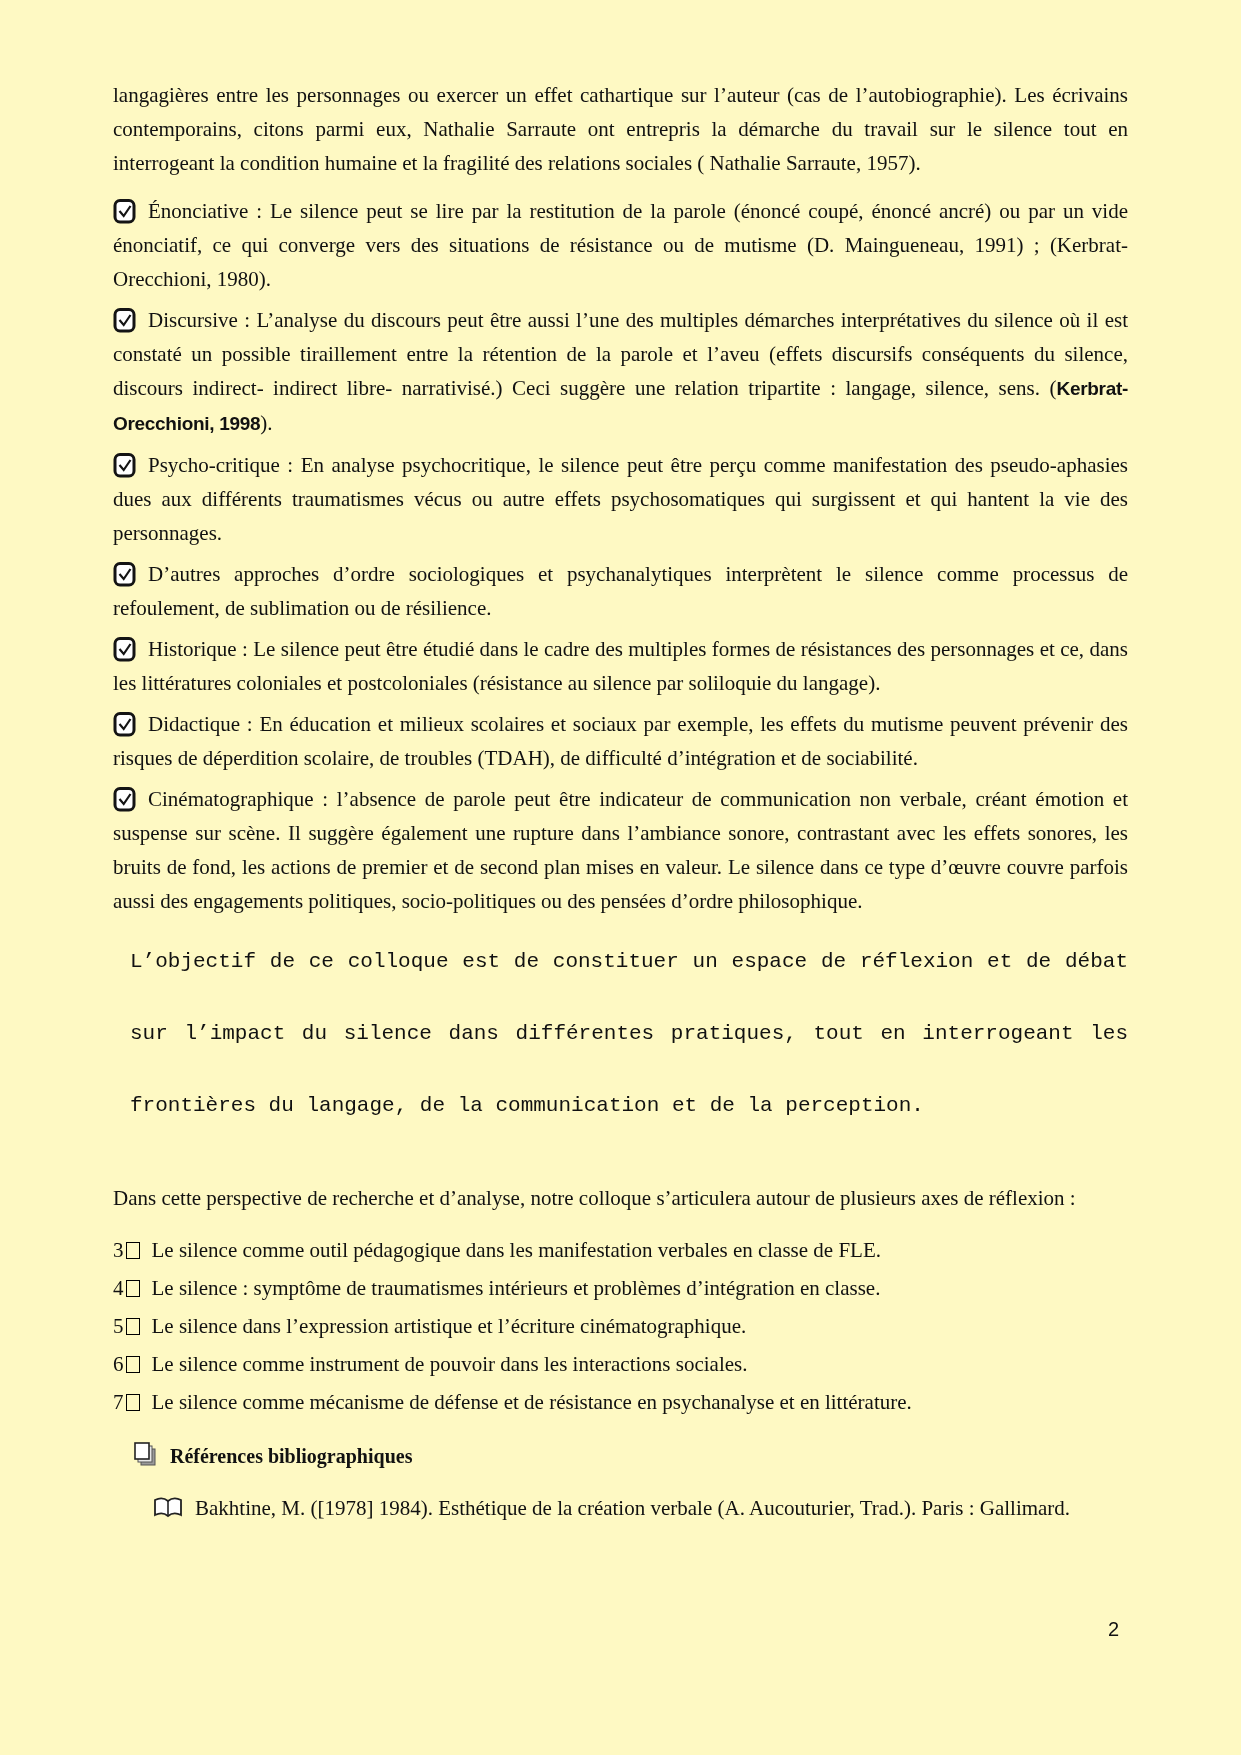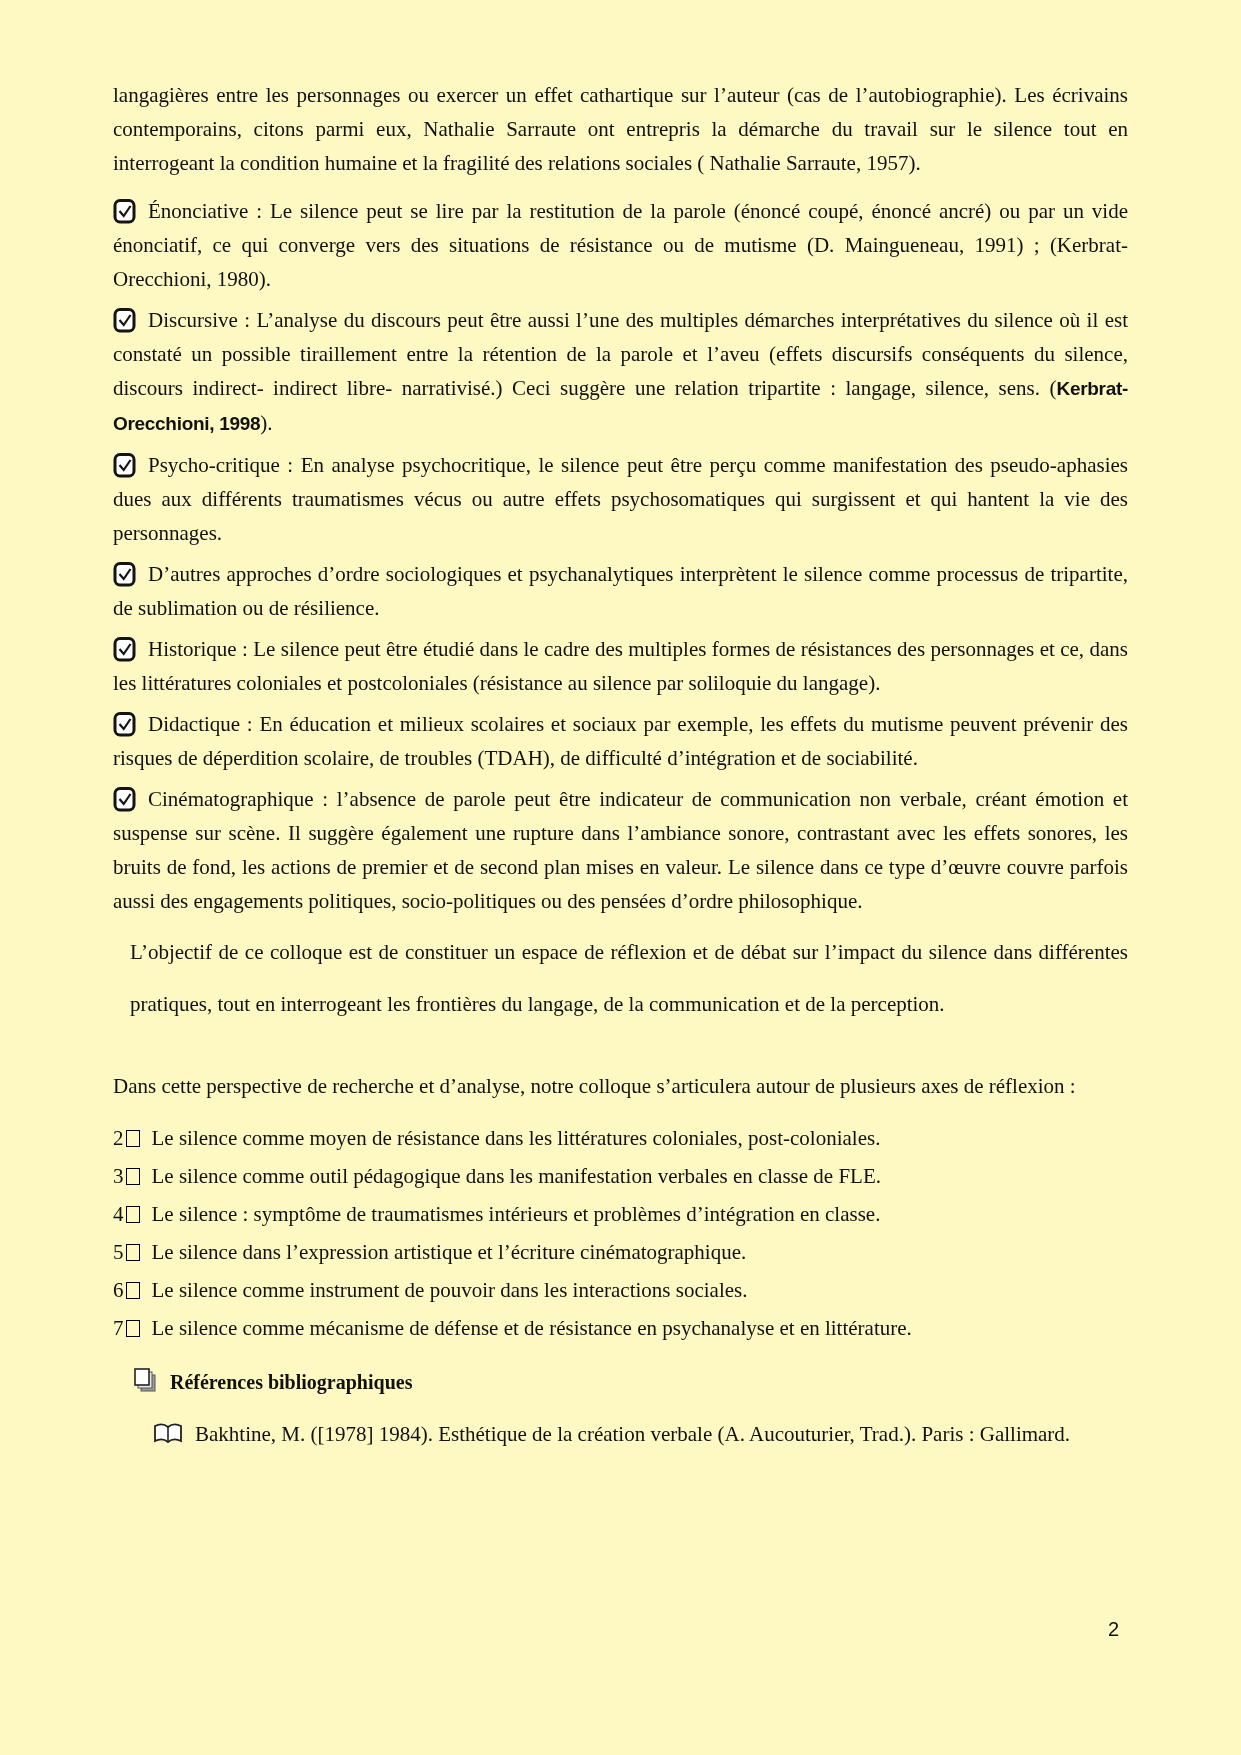--- a/index.html
+++ b/index.html
@@ -28,22 +28,23 @@
   }
   .cite-bold{
     font-family:"Liberation Sans","DejaVu Sans",sans-serif;
     font-weight:bold;
     font-size:19px;
     letter-spacing:-0.3px;
   }
   .objective{
     padding-left:17px;
     text-align:justify;
-    line-height:52px;
+    line-height:72px;
     margin-top:8px;
+    font-family:Liberation Mono, monospace;
   }
   .axes-intro{
     margin-top:36px;
     text-align:justify;
     line-height:41px;
   }
   .axes{margin-top:12px;}
   .axis{
     line-height:38px;
     white-space:nowrap;
@@ -123,21 +124,21 @@
         </svg>
     </span><span>Psycho-critique : En analyse psychocritique, le silence peut être perçu comme manifestation des pseudo-aphasies dues aux différents traumatismes vécus ou autre effets psychosomatiques qui surgissent et qui hantent la vie des personnages.</span>
   </p>
 
   <p class="body-par check-par">
     <span class="checkbox">
       <svg width="23" height="27" viewBox="0 0 23 27">
           <rect x="2" y="3.5" width="19" height="21.5" rx="5" fill="#fff" stroke="#141414" stroke-width="3"></rect>
           <path d="M6.5 14 l4.2 5 l6.8 -10" fill="none" stroke="#141414" stroke-width="2.2"></path>
         </svg>
-    </span><span>D’autres approches d’ordre sociologiques et psychanalytiques interprètent le silence comme processus de tripartite, de sublimation ou de résilience.</span>
+    </span><span>D’autres approches d’ordre sociologiques et psychanalytiques interprètent le silence comme processus de refoulement, de sublimation ou de résilience.</span>
   </p>
 
   <p class="body-par check-par">
     <span class="checkbox">
       <svg width="23" height="27" viewBox="0 0 23 27">
           <rect x="2" y="3.5" width="19" height="21.5" rx="5" fill="#fff" stroke="#141414" stroke-width="3"></rect>
           <path d="M6.5 14 l4.2 5 l6.8 -10" fill="none" stroke="#141414" stroke-width="2.2"></path>
         </svg>
     </span><span>Historique : Le silence peut être étudié dans le cadre des multiples formes de résistances des personnages et ce, dans les littératures coloniales et postcoloniales (résistance au silence par soliloquie du langage).</span>
   </p>
@@ -158,23 +159,20 @@
           <path d="M6.5 14 l4.2 5 l6.8 -10" fill="none" stroke="#141414" stroke-width="2.2"></path>
         </svg>
     </span><span>Cinématographique : l’absence de parole peut être indicateur de communication non verbale, créant émotion et suspense sur scène. Il suggère également une rupture dans l’ambiance sonore, contrastant avec les effets sonores, les bruits de fond, les actions de premier et de second plan mises en valeur. Le silence dans ce type d’œuvre couvre parfois aussi des engagements politiques, socio-politiques ou des pensées d’ordre philosophique.</span>
   </p>
 
   <p class="objective">L’objectif de ce colloque est de constituer un espace de réflexion et de débat sur l’impact du silence dans différentes pratiques, tout en interrogeant les frontières du langage, de la communication et de la perception.</p>
 
   <p class="axes-intro">Dans cette perspective de recherche et d’analyse, notre colloque s’articulera autour de plusieurs axes de réflexion :</p>
 
   <div class="axes">
-    <div class="axis">
-      <span class="axis-num">2</span><span class="glyph-box"></span><span>Le silence comme moyen de résistance dans les littératures coloniales, post-coloniales.</span>
-    </div>
     <div class="axis">
       <span class="axis-num">3</span><span class="glyph-box"></span><span>Le silence comme outil pédagogique dans les manifestation verbales en classe de FLE.</span>
     </div>
     <div class="axis">
       <span class="axis-num">4</span><span class="glyph-box"></span><span>Le silence : symptôme de traumatismes intérieurs et problèmes d’intégration en classe.</span>
     </div>
     <div class="axis">
       <span class="axis-num">5</span><span class="glyph-box"></span><span>Le silence dans l’expression artistique et l’écriture cinématographique.</span>
     </div>
     <div class="axis">

